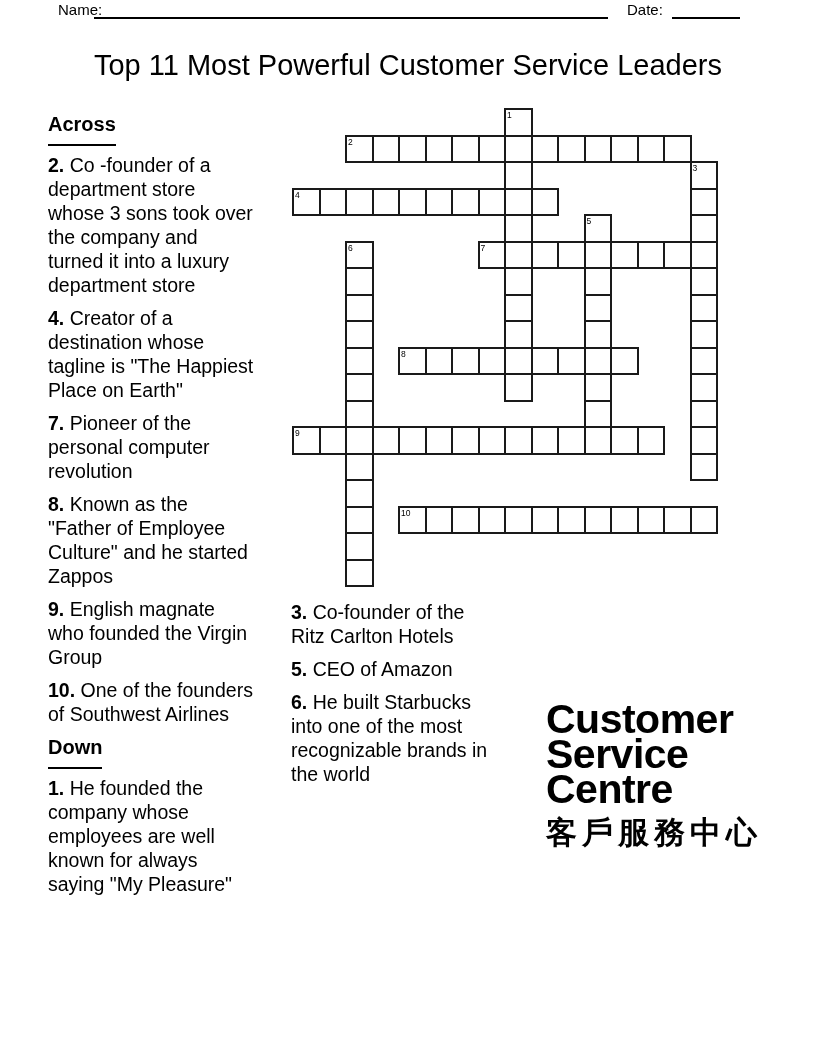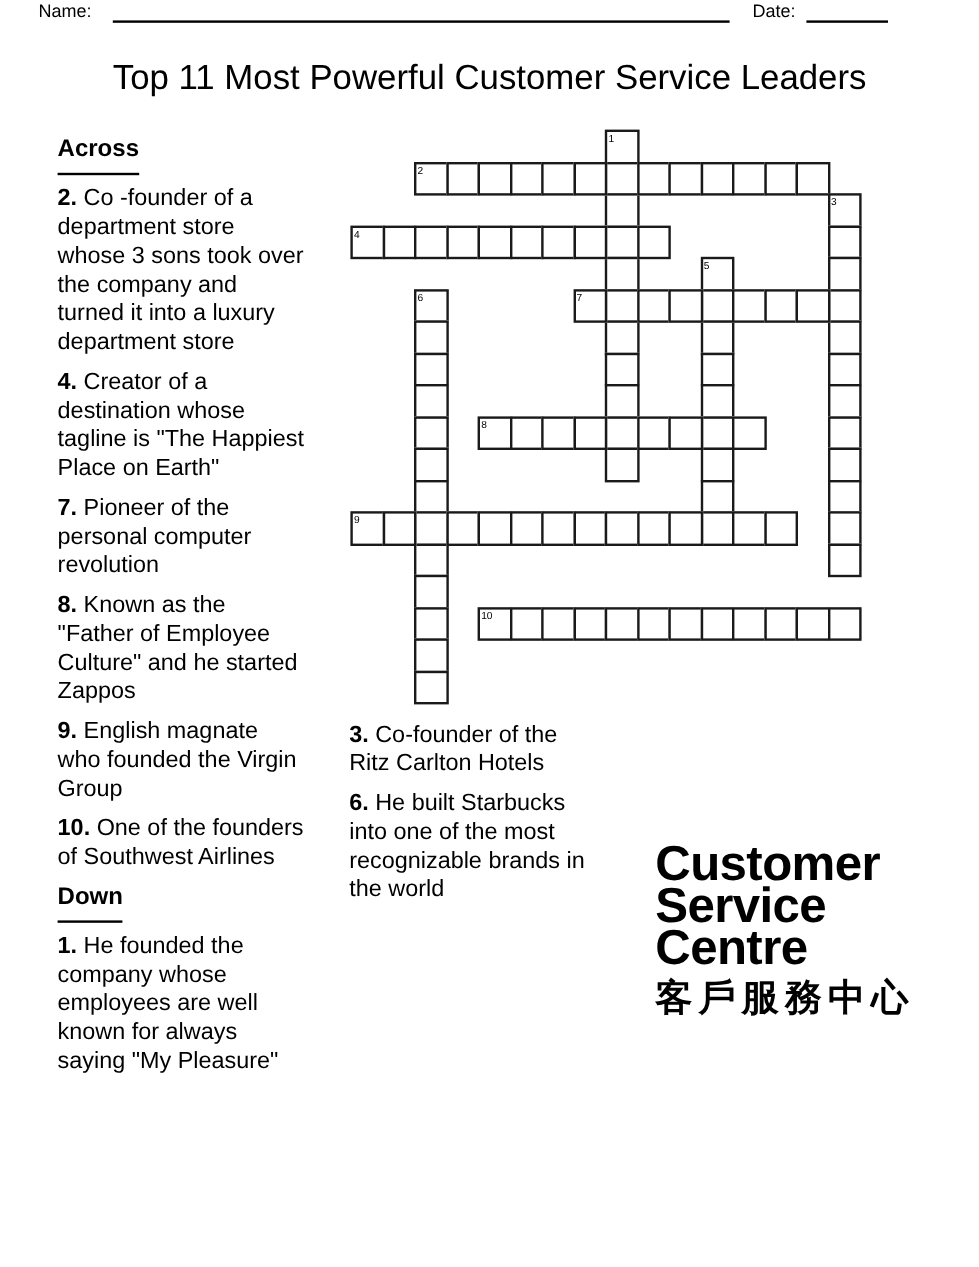--- a/index.html
+++ b/index.html
@@ -43,21 +43,21 @@
   .logo { position:absolute; left:546px; top:702px; }
   .logo-line { font-size:41px; line-height:35px; font-weight:700; letter-spacing:-0.5px; }
   .logo-cjk  { font-size:31px; line-height:34px; font-weight:700; letter-spacing:5px; margin-top:8px;
                font-family:"DejaVu Sans", sans-serif; }
 </style>
 </head>
 <body>
 
 <div class="page">
 
-  <span class="hdr-label" style="left:32px; top:1px;">Name:</span>
+  <span class="hdr-label" style="left:58px; top:1px;">Name:</span>
   <div class="write-line" style="left:94px; top:1px; width:514px;"></div>
   <span class="hdr-label" style="left:627px; top:1px;">Date:</span>
   <div class="write-line" style="left:672px; top:1px; width:68px;"></div>
 
   <div class="title">Top 11 Most Powerful Customer Service Leaders</div>
 
   <div class="grid">
       <div class="cell" style="left: 212px; top: 0px; border-color: rgb(26, 26, 26);">
         <span class="cellnum">1</span>
       </div>
@@ -199,20 +199,21 @@
       <span>Down</span>
     </div>
     <div id="down-list-left">
         <p class="clue"><b>1.</b><span> He founded the company whose employees are well known for always saying "My Pleasure"</span></p>
       </div>
   </div>
 
   <div class="col col-mid">
     <div id="down-list-mid">
         <p class="clue"><b>3.</b><span> Co-founder of the Ritz Carlton Hotels</span></p>
+        <p class="clue"><b>5.</b><span> CEO of Amazon</span></p>
         <p class="clue"><b>6.</b><span> He built Starbucks into one of the most recognizable brands in the world</span></p>
       </div>
   </div>
 
   <div class="logo">
     <div class="logo-line">Customer</div>
     <div class="logo-line">Service</div>
     <div class="logo-line">Centre</div>
     <div class="logo-cjk">客戶服務中心</div>
   </div>

